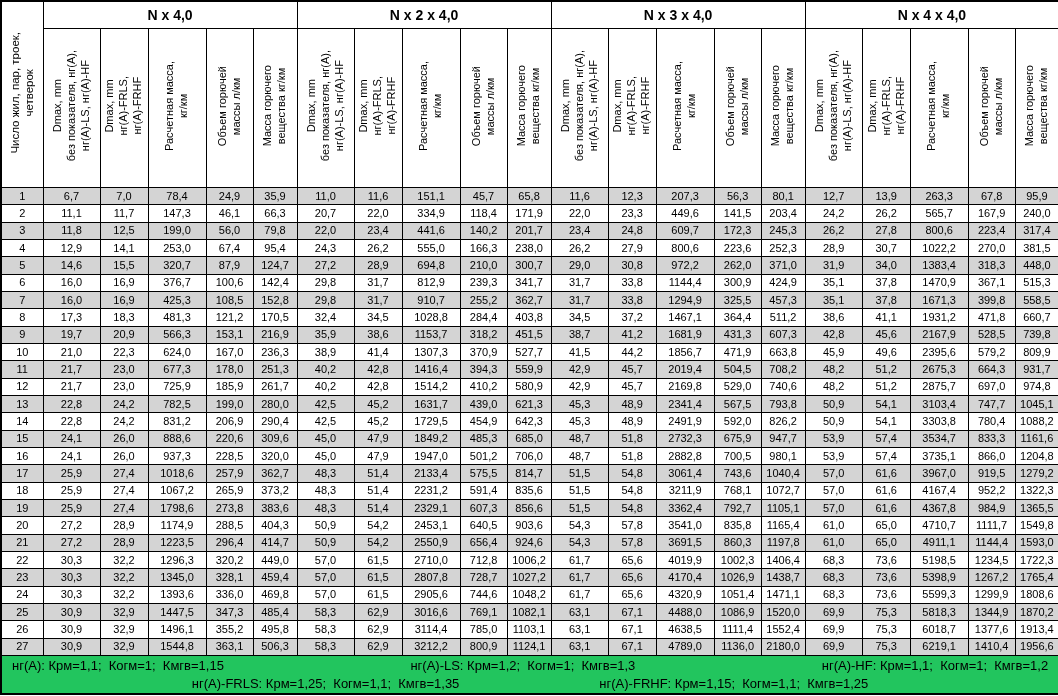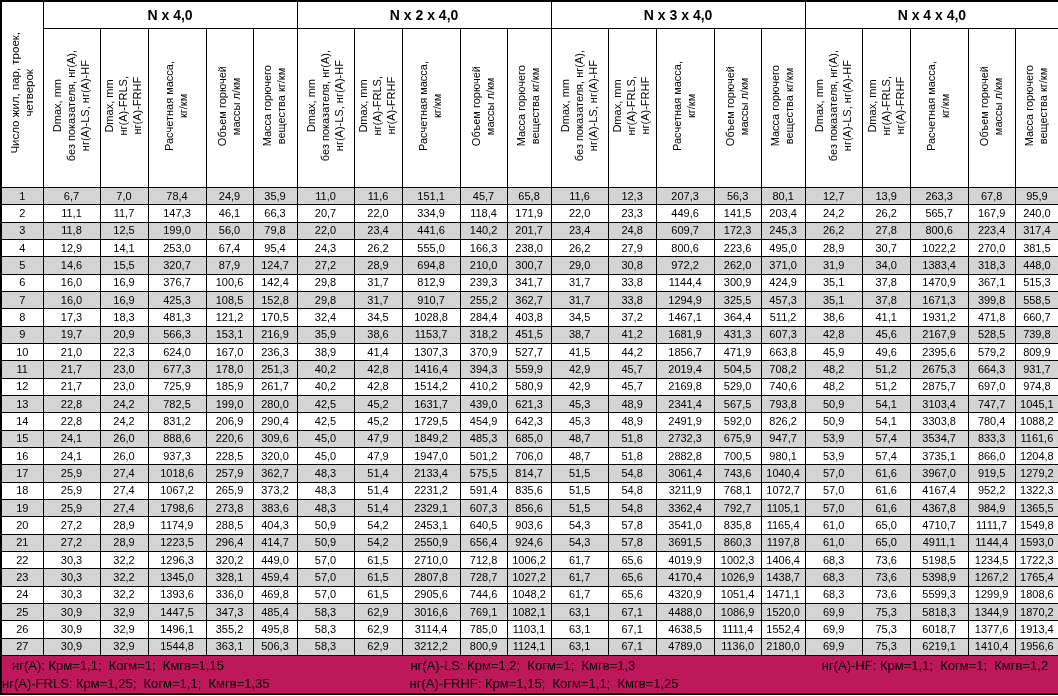--- a/index.html
+++ b/index.html
@@ -41,24 +41,24 @@
     line-height: 1.25;
     text-align: center;
   }
   .corner-cell .vtext { font-size: 11.5px; }
 
   tbody.rows tr { height: 17.33px; }
   tbody.rows td { font-size: 11px; line-height: 1; }
   tbody.rows tr:nth-child(odd) { background: #d4d4d4; }
   tbody.rows tr:nth-child(even) { background: #ffffff; }
 
-  td.footnote-cell { height: 37px; background: #be185d; }
+  td.footnote-cell { height: 37px; background: #22c55e; }
   .fn-line { display: flex; align-items: center; font-size: 13px; height: 18px; }
   .fn-line1 { justify-content: space-between; padding: 1px 10px 0 10px; }
-  .fn-line2 { gap: 140px; }
+  .fn-line2 { justify-content: center; gap: 140px; }
   .fn-seg { white-space: pre; }
 </style>
 </head>
 <body>
 
 <div class="page">
   <table class="data-table">
     <colgroup>
       <col class="c-num">
       <col class="c-a">
@@ -224,21 +224,21 @@
           <td>95,4</td>
           <td>24,3</td>
           <td>26,2</td>
           <td>555,0</td>
           <td>166,3</td>
           <td>238,0</td>
           <td>26,2</td>
           <td>27,9</td>
           <td>800,6</td>
           <td>223,6</td>
-          <td>495,0</td>
+          <td>252,3</td>
           <td>28,9</td>
           <td>30,7</td>
           <td>1022,2</td>
           <td>270,0</td>
           <td>381,5</td>
         </tr>
         <tr>
           <td>5</td>
           <td>14,6</td>
           <td>15,5</td>

